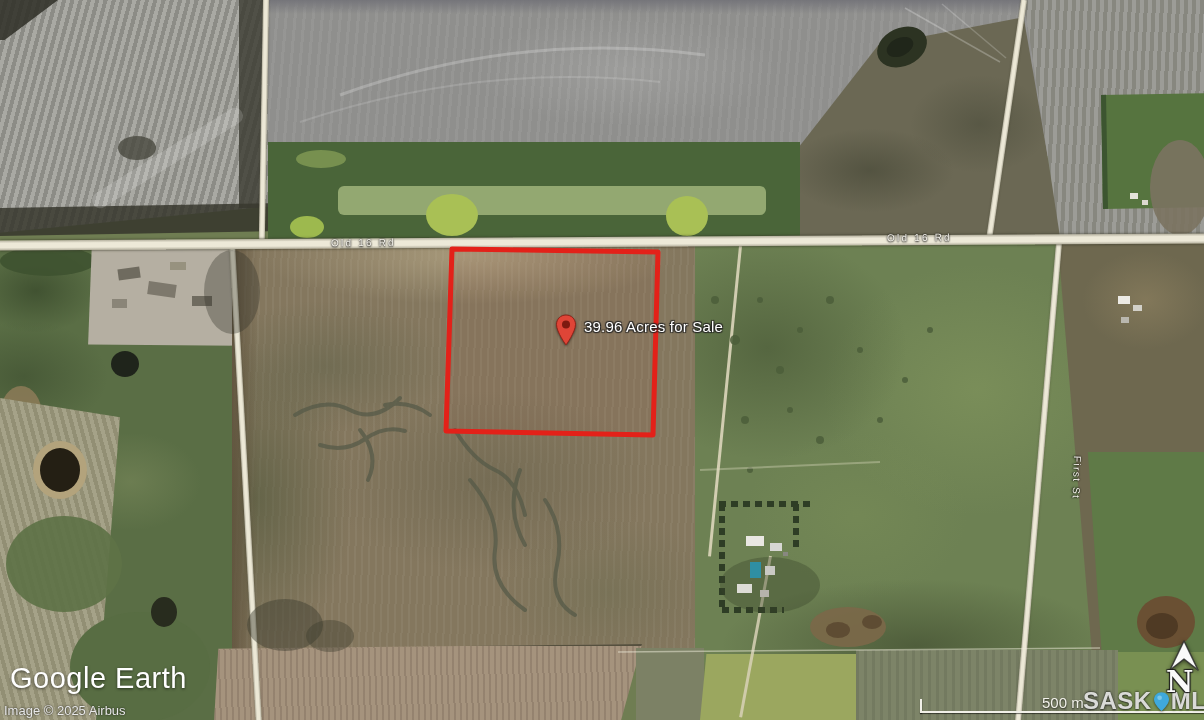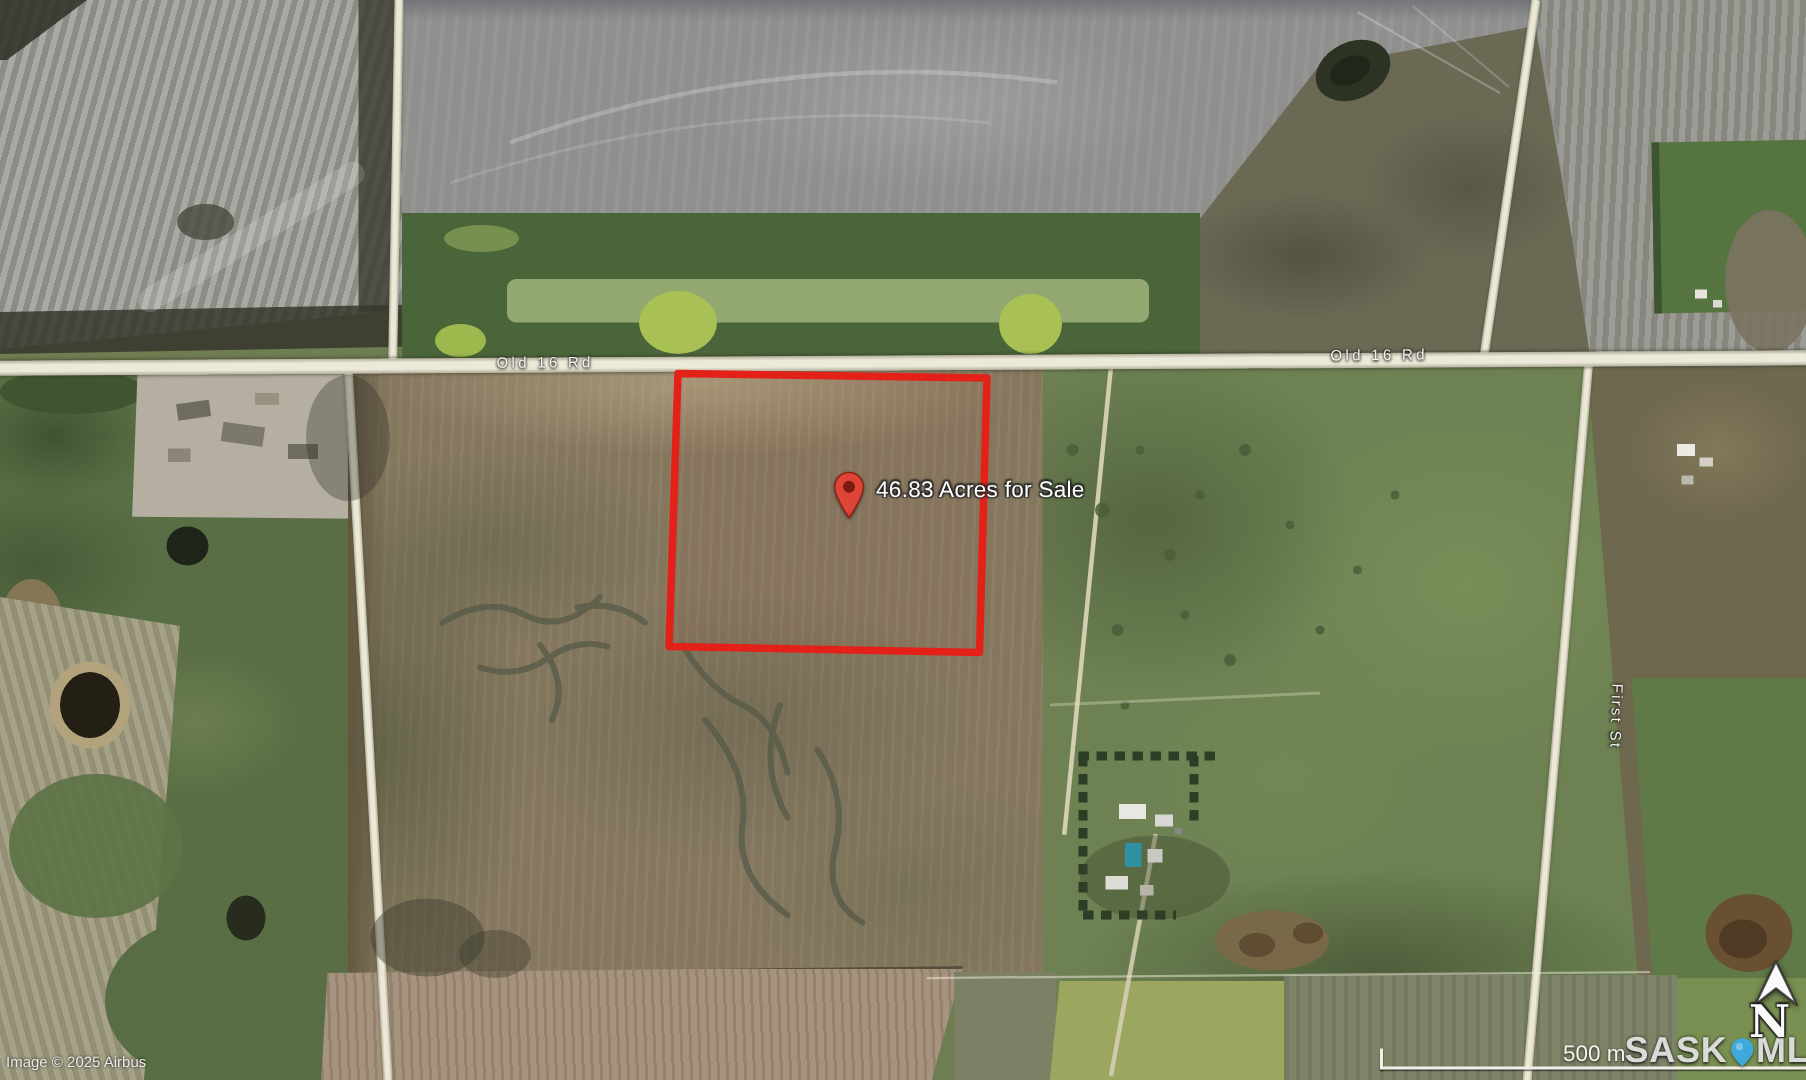--- a/index.html
+++ b/index.html
@@ -11,21 +11,21 @@
          box-shadow:0 0 2px rgba(60,60,40,.5);}
   .hroad{position:absolute;background:linear-gradient(to bottom,#b3af9d,#ede9d8 28%,#ede9d8 72%,#b3af9d);
          box-shadow:0 1px 2px rgba(50,50,35,.45),0 -1px 2px rgba(50,50,35,.45);}
   .road-lbl{position:absolute;color:#f5f3ec;font-size:10px;letter-spacing:2.2px;white-space:nowrap;
          text-shadow:0 0 2px rgba(0,0,0,.95),0 1px 2px rgba(0,0,0,.8);}
   .parcel-lbl{position:absolute;color:#fff;font-size:15px;letter-spacing:.2px;white-space:nowrap;
          text-shadow:-1px -1px 1px rgba(35,35,35,.9),1px -1px 1px rgba(35,35,35,.9),
                      -1px 1px 1px rgba(35,35,35,.9),1px 1px 1px rgba(35,35,35,.9);}
   .logo{position:absolute;color:#fff;font-size:29px;letter-spacing:.5px;
          text-shadow:0 1px 3px rgba(0,0,0,.6);}
-  .copyright{position:absolute;color:#e9e9e9;font-size:10px;text-shadow:0 0 2px rgba(0,0,0,.9);}
+  .copyright{position:absolute;color:#e9e9e9;font-size:13px;text-shadow:0 0 2px rgba(0,0,0,.9);}
   .scale-lbl{position:absolute;color:#f2f1ea;font-size:15px;text-shadow:0 1px 2px rgba(0,0,0,.8);}
   .scale-line{position:absolute;background:#f1f0e8;box-shadow:0 1px 1px rgba(0,0,0,.55);}
   .wm{position:absolute;display:flex;align-items:center;font-weight:700;font-size:24px;
       color:rgba(228,228,226,.95);letter-spacing:.5px;
       text-shadow:0 1px 2px rgba(25,25,25,.85),0 -1px 2px rgba(25,25,25,.5);}
   .north-n{position:absolute;color:#fafafa;font-size:30px;font-weight:700;
       font-family:"DejaVu Serif",serif;
       text-shadow:-1px -1px 1px rgba(30,30,30,.9),1px -1px 1px rgba(30,30,30,.9),
                   -1px 1px 1px rgba(30,30,30,.9),1px 1px 1px rgba(30,30,30,.9);}
 </style>
@@ -214,22 +214,23 @@
   <div class="road-lbl" style="left:887px;top:232px;transform:rotate(-0.6deg);">Old 16 Rd</div>
   <div class="road-lbl" style="left:1083px;top:456px;letter-spacing:1.5px;transform:rotate(92deg);transform-origin:0 0;">First St</div>
 
   <svg class="abs" style="left:0;top:0;" width="1204" height="720" viewBox="0 0 1204 720">
     <polygon points="452,249 658,252 653,435 446,431" fill="rgba(230,40,25,0.03)" stroke="#e32119" stroke-width="5" stroke-linejoin="round"></polygon>
   </svg>
   <svg class="abs" style="left:555px;top:314px;filter:drop-shadow(0 1px 1px rgba(0,0,0,.5));" width="22" height="33" viewBox="0 0 22 33">
     <path d="M11,1 C5.5,1 1.5,5.2 1.5,10.5 C1.5,18 11,31 11,31 C11,31 20.5,18 20.5,10.5 C20.5,5.2 16.5,1 11,1 Z" fill="#df4537" stroke="#8e2318" stroke-width="1"></path>
     <circle cx="11" cy="10.5" r="4" fill="#7e1a10"></circle>
   </svg>
-  <div class="parcel-lbl" style="left:584px;top:318px;">46.83 Acres for Sale</div>
-
+  <div class="parcel-lbl" style="left:584px;top:318px;">39.96 Acres for Sale</div>
+
+  <div class="logo" style="left:10px;top:662px;">Google Earth</div>
   <div class="copyright" style="left:4px;top:703px;">Image © 2025 Airbus</div>
 
   <div class="scale-line" style="left:920px;top:699px;width:2px;height:14px;"></div>
   <div class="scale-line" style="left:920px;top:711px;width:284px;height:2px;"></div>
   <div class="scale-lbl" style="left:1042px;top:694px;text-align:center;">500 m</div>
 
   <div class="wm" style="left:1083px;top:687px;">
     <span>SASK</span>
     <svg width="15" height="19" viewBox="0 0 16 20" style="margin:0 2px;filter:drop-shadow(0 1px 1px rgba(0,0,0,.5));">
       <path d="M8,0 C3.5,0 0,3.6 0,8 C0,13 8,20 8,20 C8,20 16,13 16,8 C16,3.6 12.5,0 8,0 Z" fill="#3fa9dc"></path>

